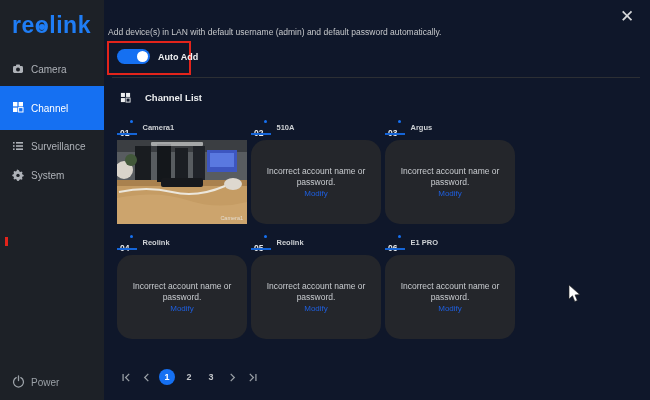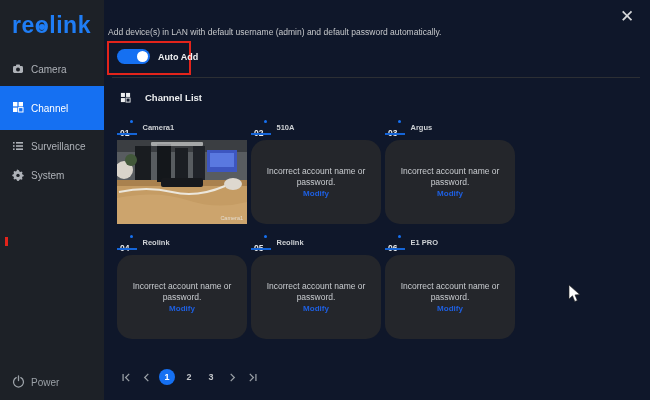--- a/index.html
+++ b/index.html
@@ -49,21 +49,21 @@
   .card { width:103px; }
   .card-head { display:flex; align-items:flex-start; height:17px; margin-bottom:1px; }
   .ch-num-wrap { position:relative; margin-left:3px; }
   .ch-num { color:#e8eaec; font-size:8.5px; font-weight:bold; }
   .ch-dot { position:absolute; right:-4px; top:-2px; width:3px; height:3px; border-radius:50%; background:#1570f2; }
   .ch-underline { position:absolute; left:-3px; top:11px; width:20px; height:2px; background:#1565d8; }
   .ch-name { margin-left:13px; margin-top:1px; color:#cfd2d5; font-size:7.5px; font-weight:bold; }
   .card-body { position:relative; width:130px; height:84px; background:#24262b; }
   .card-body.err { display:flex; flex-direction:column; align-items:center; justify-content:center;border-radius:15px; }
   .err-text { width:100px; text-align:center; color:#c9ccd0; font-size:8.5px; line-height:1.25; }
-  .modify { margin-top:2px; color:#1e5fe0; font-size:8px; font-weight:bold; cursor:pointer; }
+  .modify { margin-top:2px; color:#1e5fe0; font-size:8px; font-weight:normal; cursor:pointer; }
   .preview-wrap { position:relative; width:130px; height:84px; overflow:hidden; }
   .preview-label { position:absolute; right:4px; bottom:3px; color:#e9e6df; font-size:5.5px; opacity:.85; }
 
   
   .pager { position:absolute; left:15px; top:369px; display:flex; align-items:center; gap:6px; }
   .pg-btn { min-width:14px; height:16px; display:flex; align-items:center; justify-content:center;
           color:#9aa0a6; font-size:9px; cursor:pointer; }
   .pg-page { min-width:16px; height:16px; border-radius:50%; display:flex; align-items:center;
           justify-content:center; color:#c3c6ca; font-size:9px; font-weight:bold; cursor:pointer; }
   .pg-page.active { background:#1570f2; color:#fff; }

